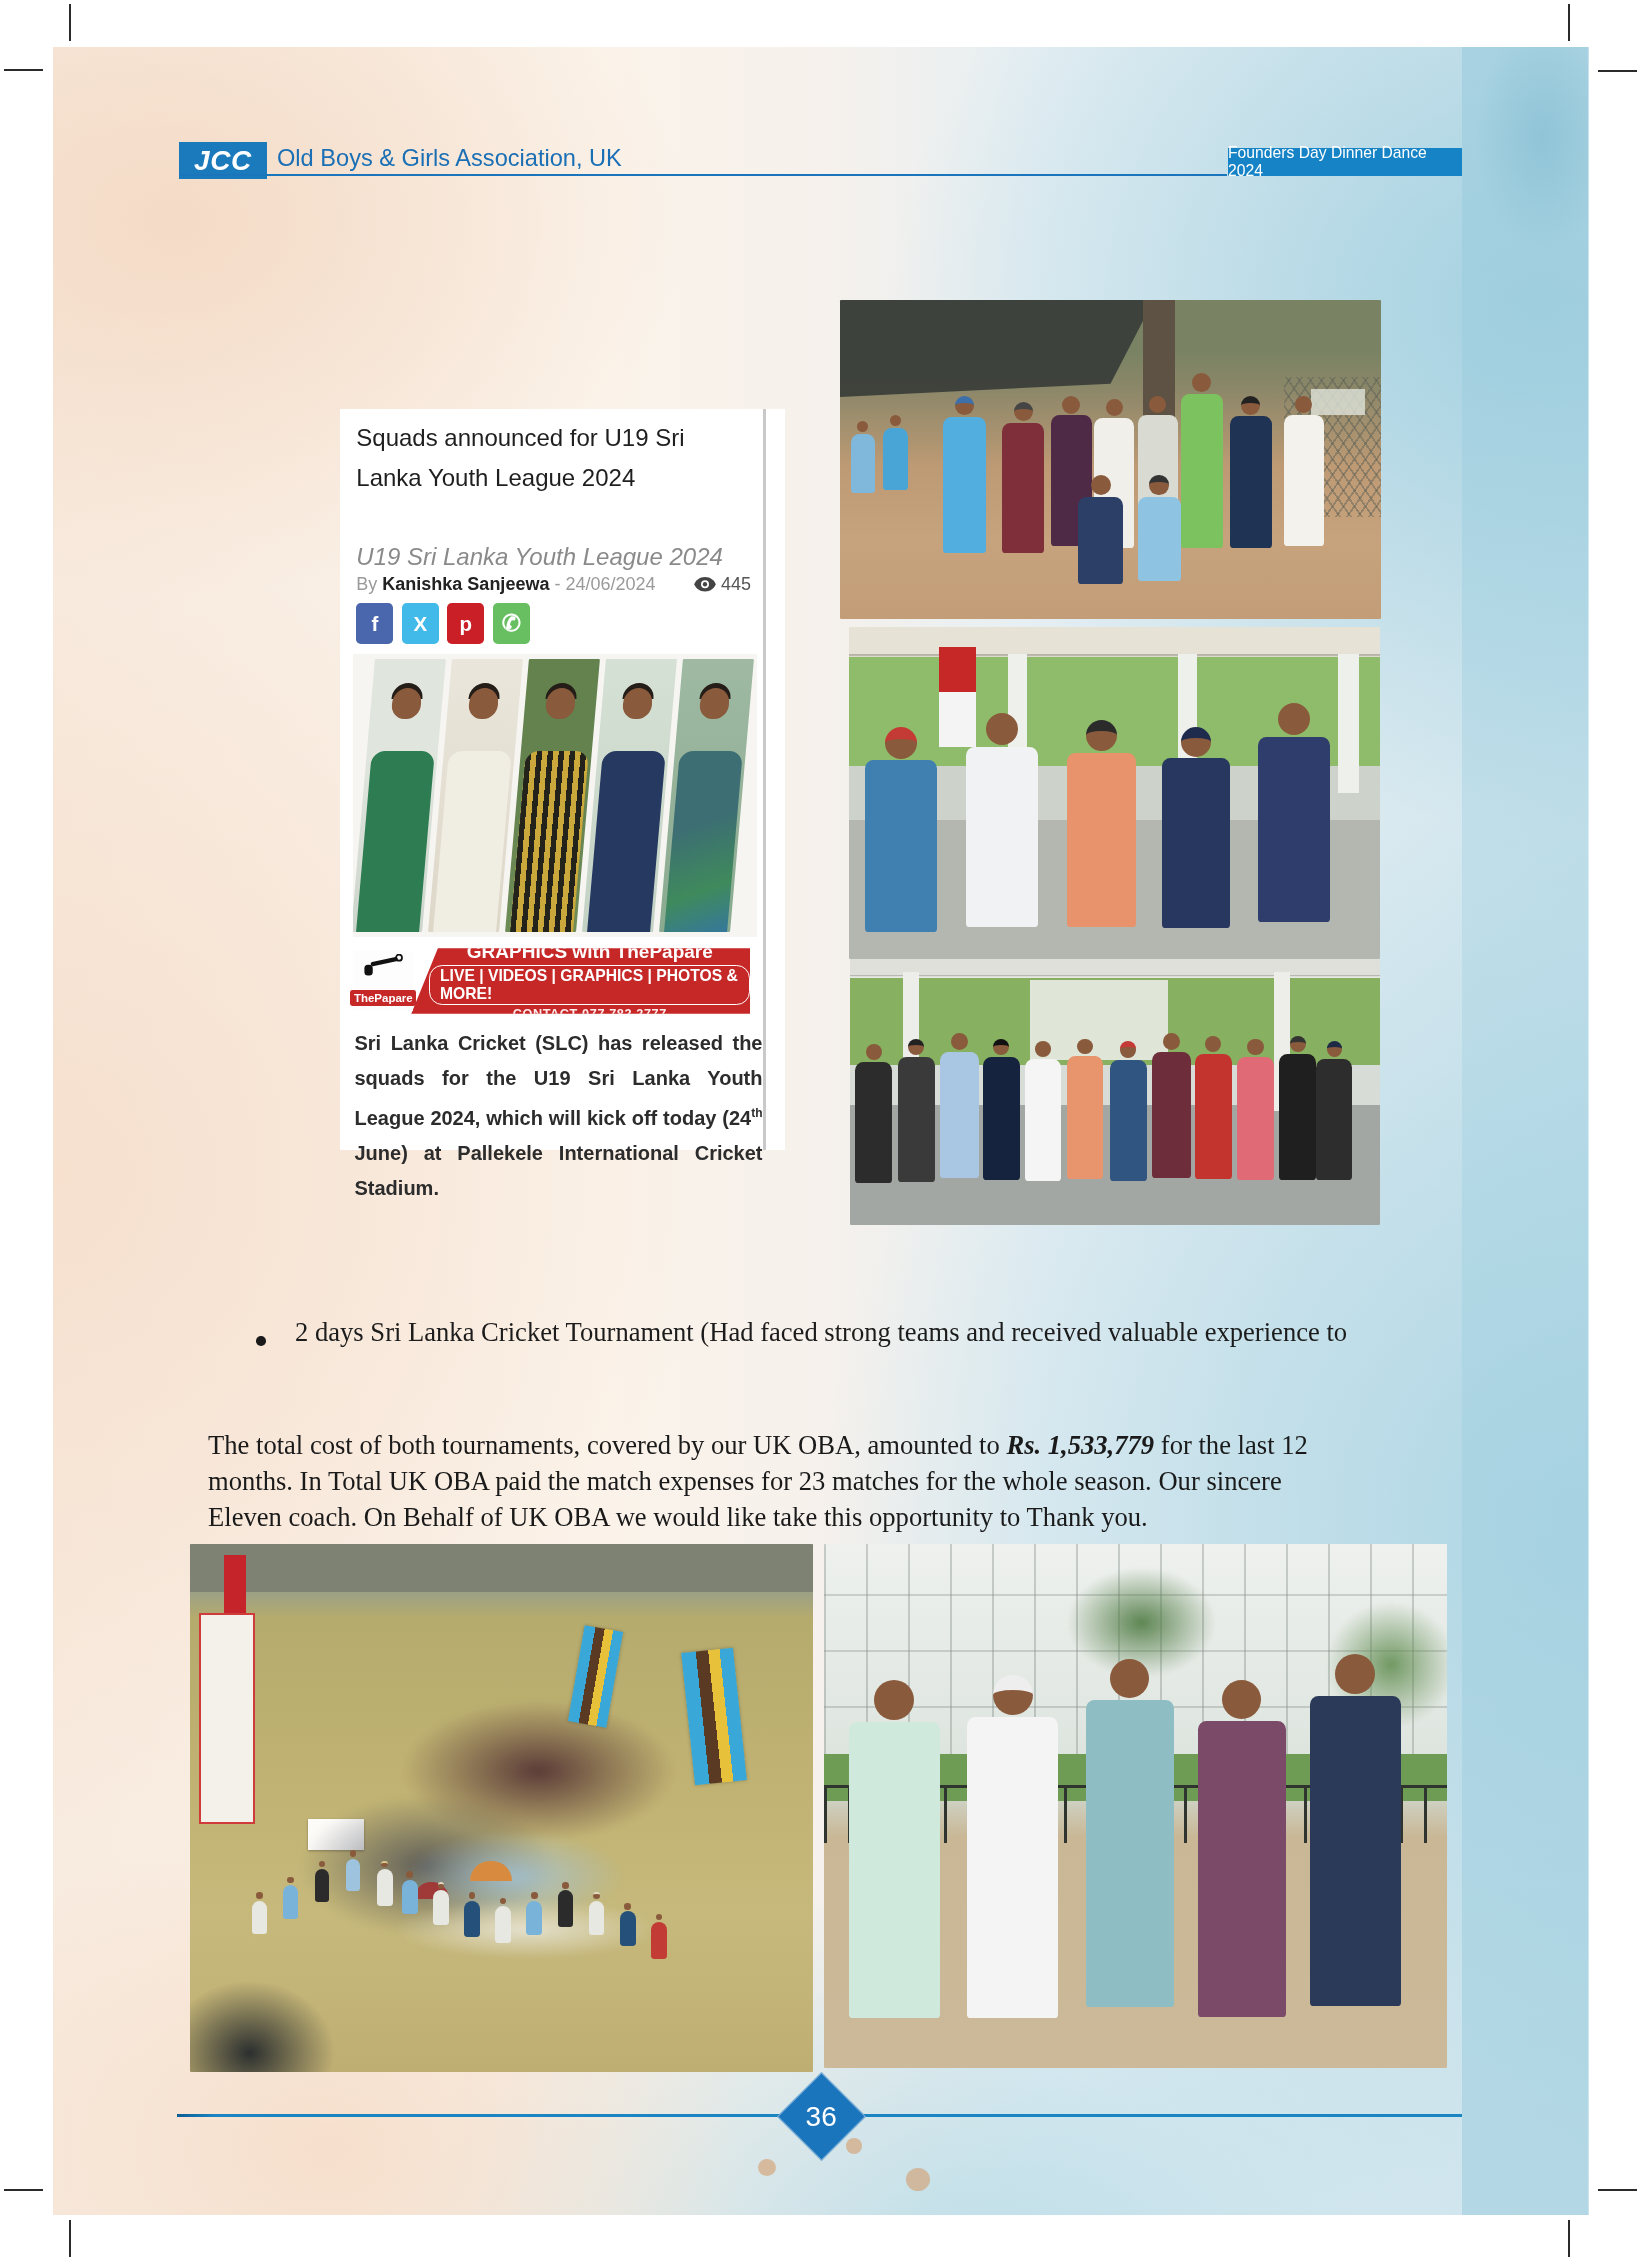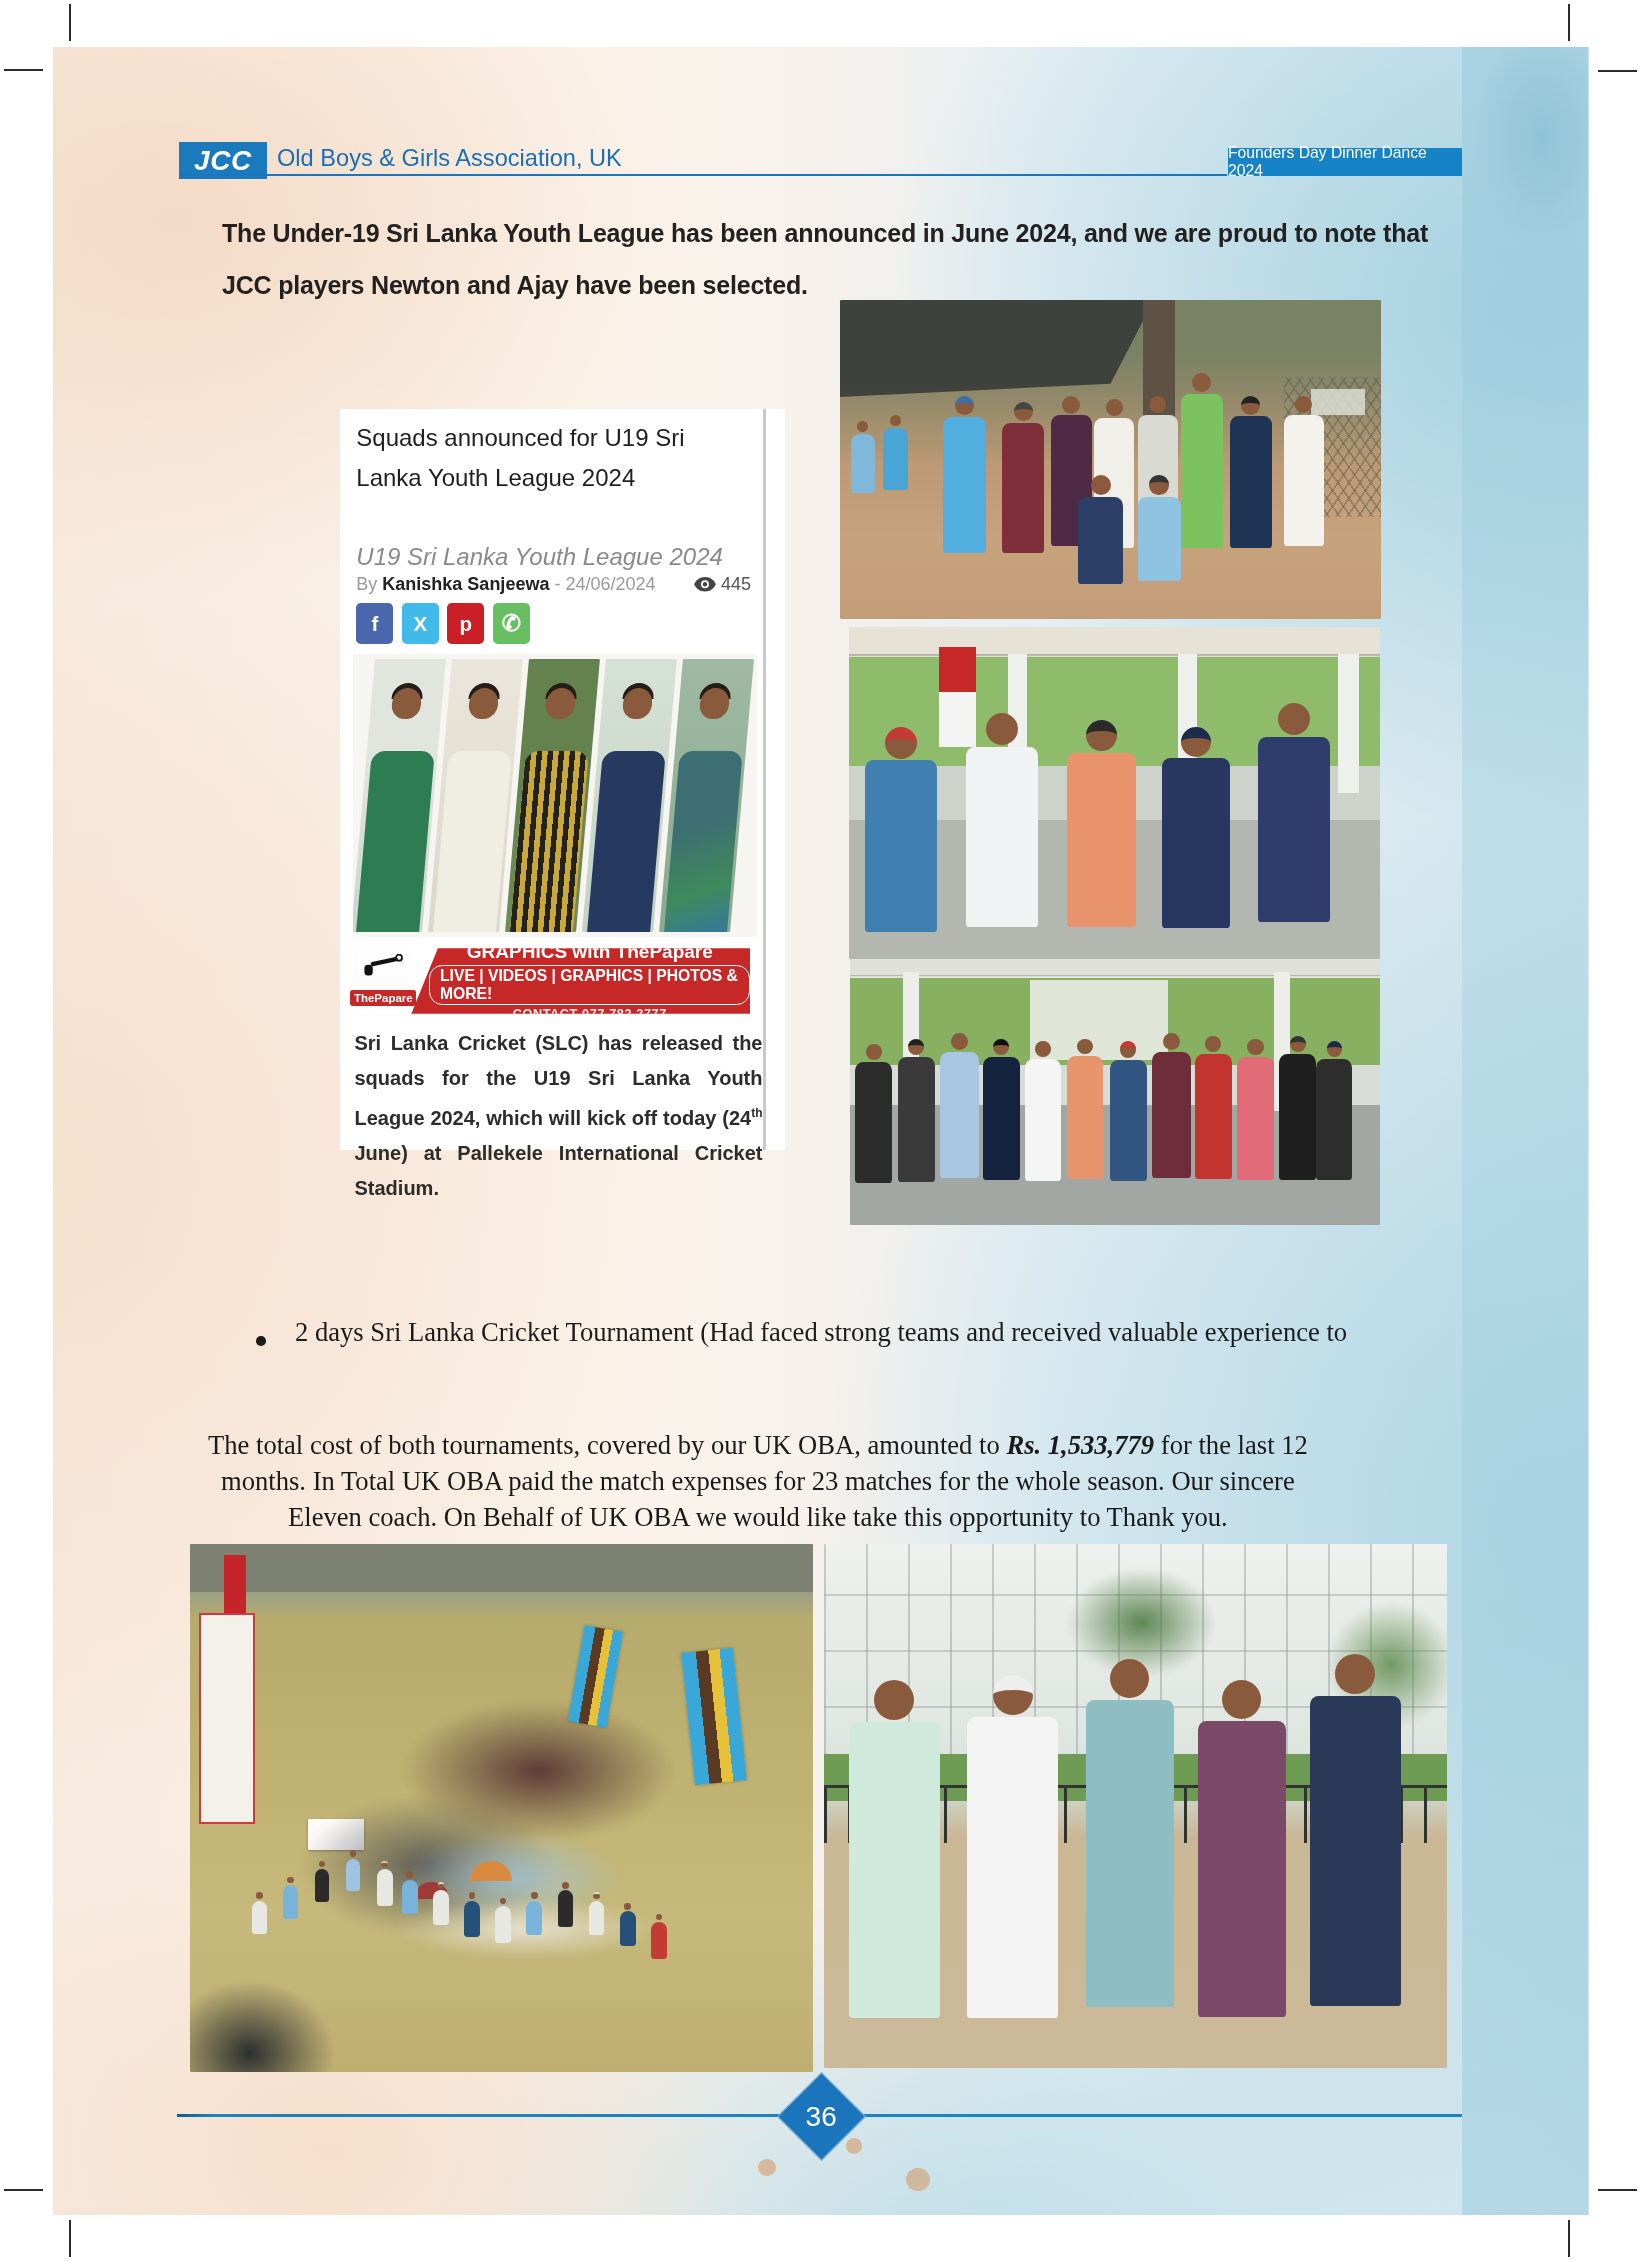--- a/index.html
+++ b/index.html
@@ -81,21 +81,21 @@
   
   .ph{position:absolute;overflow:hidden;border-radius:1.2px;}
   .ph-layer{position:absolute;}
   .person{position:absolute;display:flex;flex-direction:column;align-items:center;}
   .p-head{background:#8a5a3c;border-radius:50%;box-sizing:border-box;}
   .p-body{width:100%;border-radius:8.5px 8.5px 3.6px 3.6px;margin-top:1.8px;flex:1;}
 
   
   #bullet-dot{position:absolute;left:256px;top:1336px;width:9.7px;height:9.7px;border-radius:50%;background:#1a1a1a;}
   #bullet{position:absolute;left:295px;top:1312px;font-family:"Liberation Serif", serif;font-size:26.6px;color:#1c1c1c;line-height:40px;white-space:nowrap;}
-  #paragraph{position:absolute;left:208px;top:1427px;font-family:"Liberation Serif", serif;font-size:26.6px;color:#1a1a1a;line-height:36px;white-space:nowrap;text-align:center;}
+  #paragraph{position:absolute;left:208px;top:1427px;font-family:"Liberation Serif", serif;font-size:26.6px;color:#1a1a1a;line-height:36px;white-space:nowrap;}
   #paragraph .bi{font-weight:bold;font-style:italic;}
   #paragraph sup,#bullet sup{font-size:15px;}
 
   
   #footer-line{position:absolute;left:177px;top:2114px;width:1285px;height:3px;
     background:linear-gradient(90deg,#0d5d94,#1b85c4 3%,#1b85c4);}
   #page-diamond{position:absolute;left:790px;top:2085px;width:63px;height:63px;background:#1b75bc;transform:rotate(45deg);
     display:flex;align-items:center;justify-content:center;box-shadow:0 0 0 1.2px rgba(255,255,255,.4) inset;}
   #page-diamond span{transform:rotate(-45deg);color:#fff;font-size:28px;}
 
@@ -124,24 +124,20 @@
 
   <div id="jcc-box">
       <span>JCC</span>
     </div>
   <div id="org-name">Old Boys &amp; Girls Association, UK</div>
   <div id="header-rule"></div>
   <div id="founders-banner">
       <span>Founders Day Dinner Dance 2024</span>
     </div>
 
-  <div id="intro">
-    <div>The Under-19 Sri Lanka Youth League has been announced in June 2024, and we are proud to note that</div>
-    <div>JCC players Newton and Ajay have been selected.</div>
-  </div>
 
   <div id="article-card">
     <div id="card-scrollbar"></div>
     <div id="a-title">Squads announced for U19 Sri Lanka Youth League 2024</div>
     <div id="a-sub">U19 Sri Lanka Youth League 2024</div>
     <div id="a-byline">
       <span>By</span>
       <span class="author">Kanishka Sanjeewa</span>
       <span>-</span>
       <span>24/06/2024</span>

